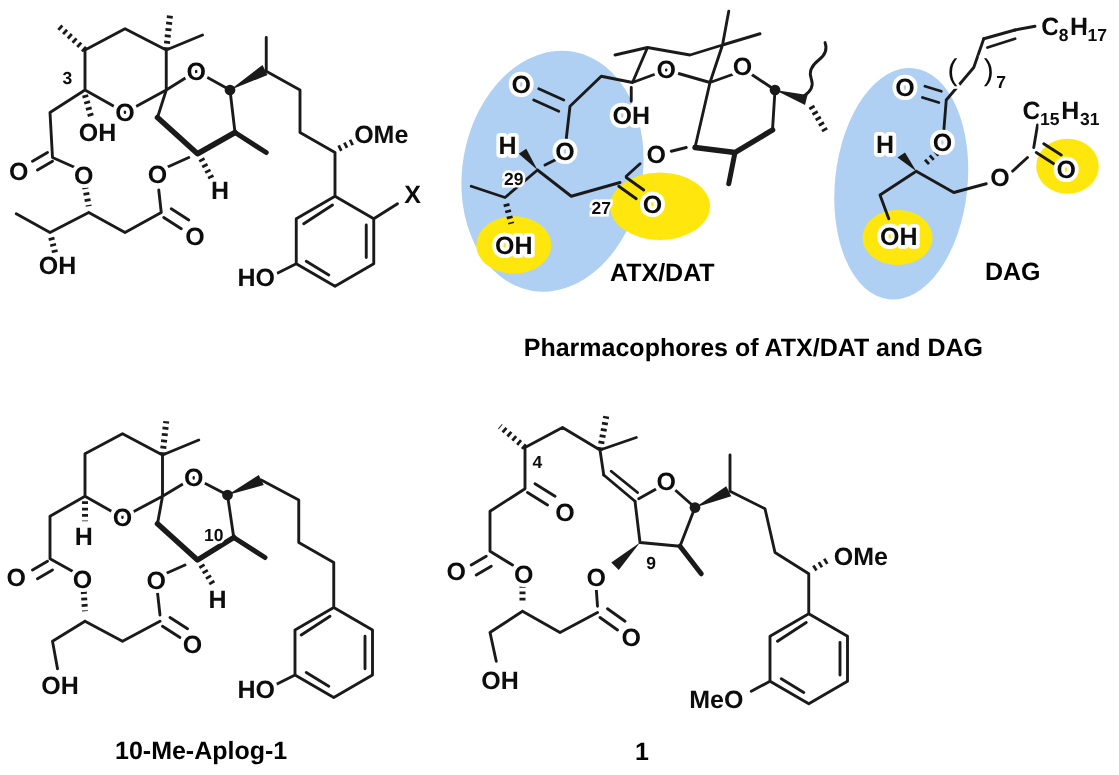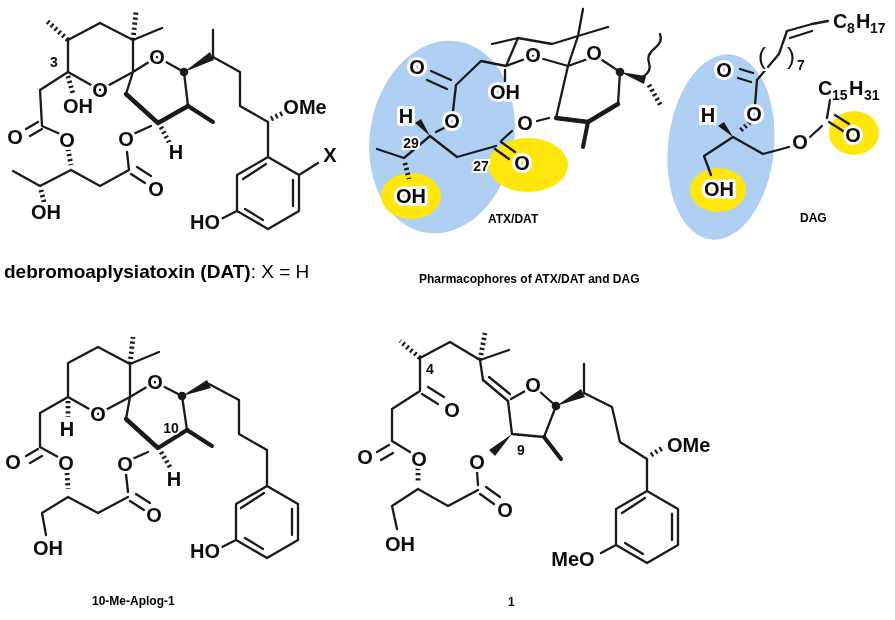--- a/index.html
+++ b/index.html
@@ -17,21 +17,21 @@
        paint-order:stroke;stroke:#fff;stroke-width:4px;}
   .fml{font:700 20px "Liberation Sans",sans-serif;fill:#0d0d0d;text-anchor:start;
        paint-order:stroke;stroke:#fff;stroke-width:5px;}
   .fms{font:700 14px "Liberation Sans",sans-serif;fill:#0d0d0d;text-anchor:start;
        paint-order:stroke;stroke:#fff;stroke-width:4px;}
   .prn{font:400 24px "Liberation Sans",sans-serif;fill:#0d0d0d;text-anchor:middle;
        paint-order:stroke;stroke:#fff;stroke-width:4px;}
   .hl-b{fill:var(--hl-blue,#afd0f2);}
   .hl-y{fill:var(--hl-yellow,#ffe70d);}
   .cap{position:absolute;font-size:19px;line-height:23px;color:#000;white-space:nowrap;}
-  .cap.big{font-size:12px;}
+  .cap.big{font-size:20px;}
   .b{font-weight:700;}
 </style>
 </head>
 <body>
 
 <svg width="895" height="620" viewBox="0 0 895 620">
 
   <g>
     <path class="bd" d="
       M68,40 L100,23 L133,40 L133,72 L100,90 L68,72 Z
@@ -223,19 +223,18 @@
     <text class="atm" x="505" y="517">O</text>
     <text class="atm" x="477" y="469">O</text>
     <text class="atm" x="533" y="392">O</text>
     <text class="lct" x="521" y="455">9</text>
     <text class="atm" style="text-anchor:start" x="667" y="452">OMe</text>
     <text class="atm" x="573" y="566">MeO</text>
   </g>
 </svg>
 
 <div class="cap" style="left:4px;top:260px;">
-  <div><span class="b">debromoaplysiatoxin (DAT)</span><span>: X = H</span></div>
 </div>
 <div class="cap big b" style="left:419px;top:268px;">Pharmacophores of ATX/DAT and DAG</div>
 <div class="cap big b" style="left:488px;top:208px;">ATX/DAT</div>
-<div class="cap big b" style="left:788px;top:207px;margin-left:12px;">DAG</div>
+<div class="cap big b" style="left:788px;top:207px;">DAG</div>
 <div class="cap big b" style="left:92px;top:590px;text-align:right;">10-Me-Aplog-1</div>
 <div class="cap big b" style="left:508px;top:591px;">1</div>
 
 </body></html>

